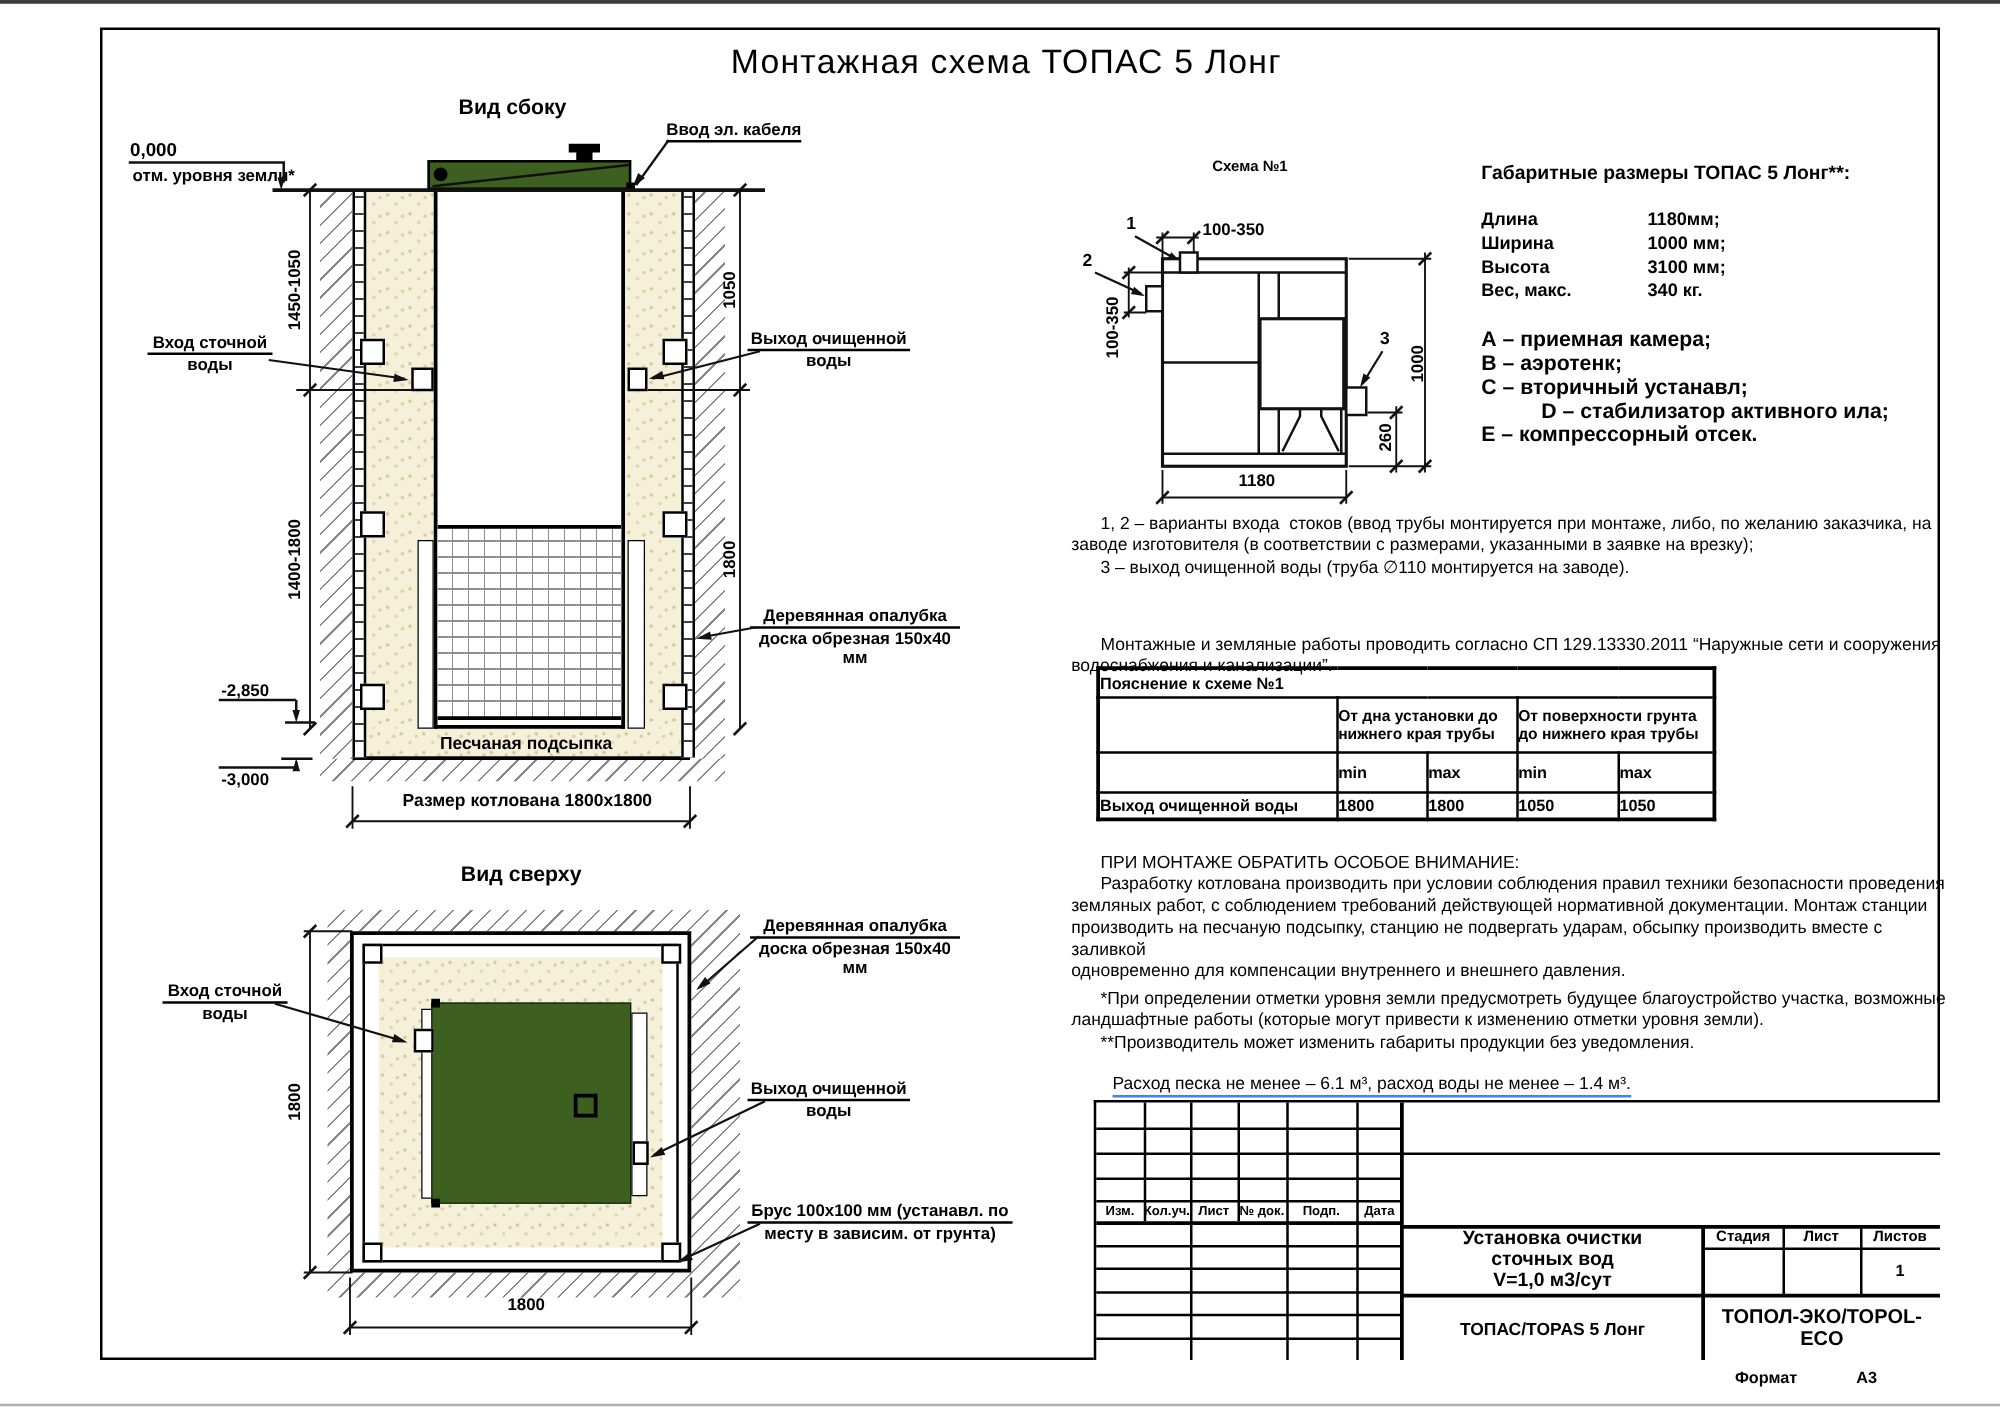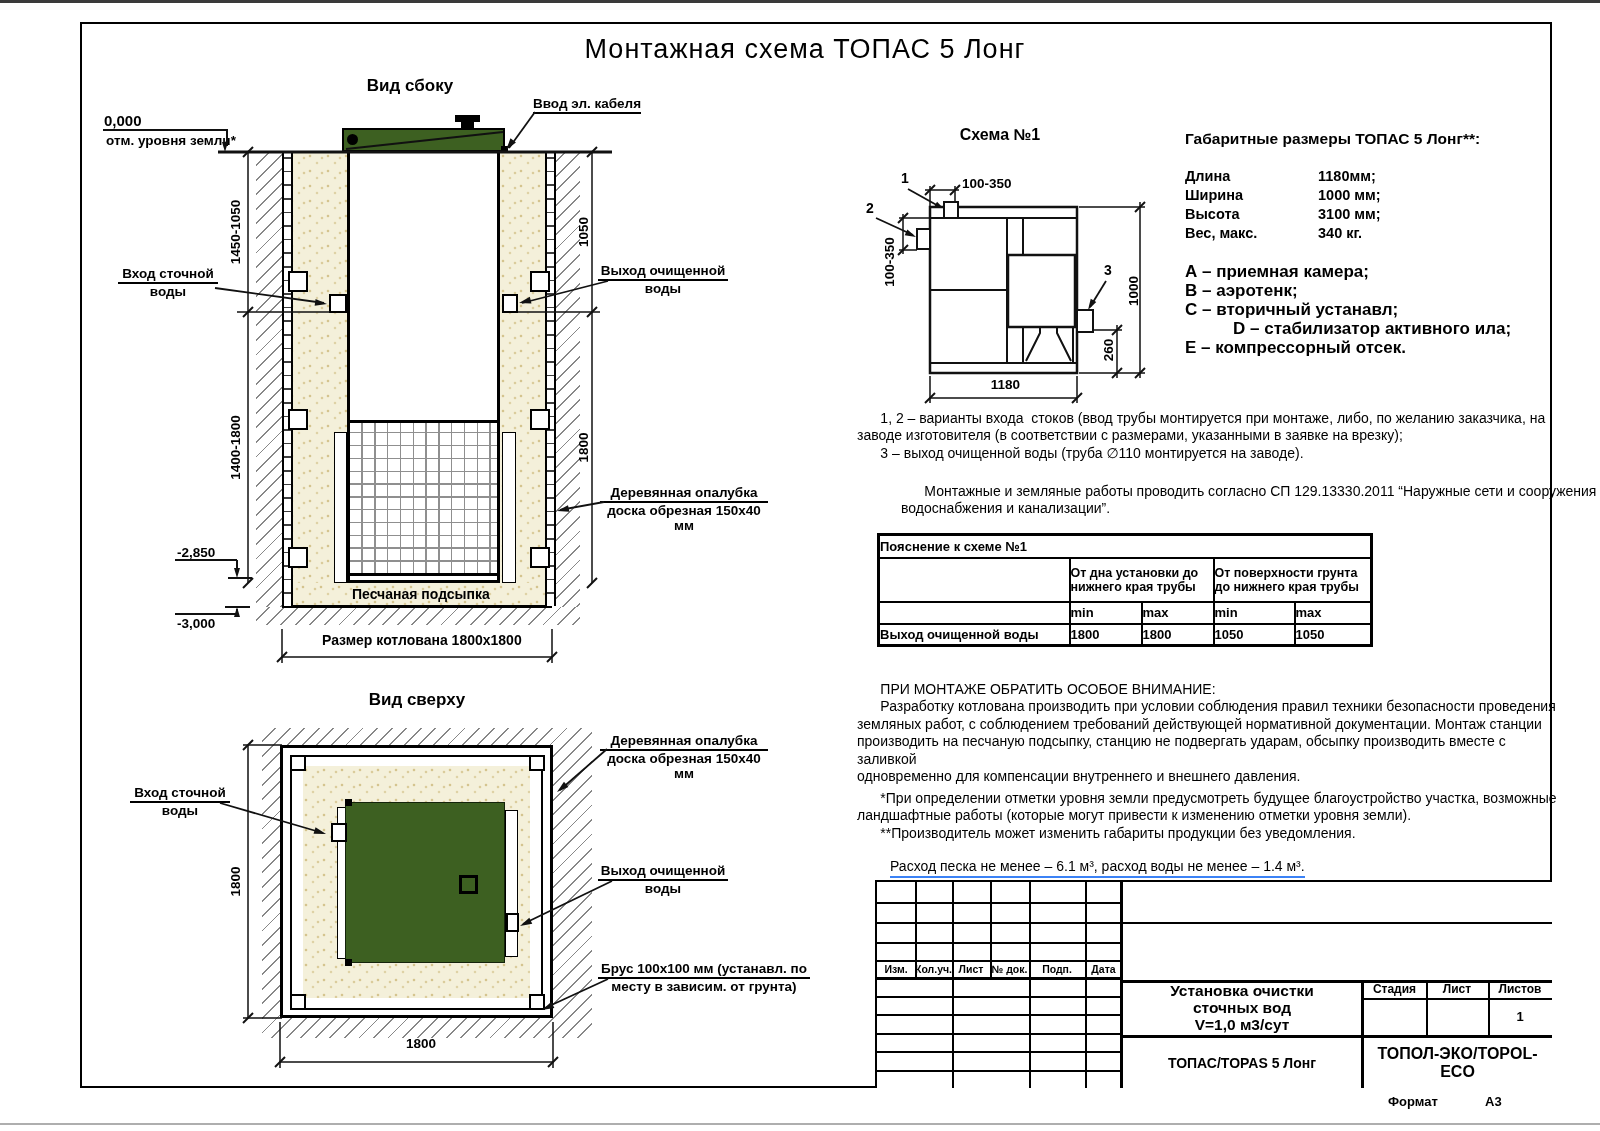--- a/index.html
+++ b/index.html
@@ -152,21 +152,21 @@
     <span class="u">Выход очищенной</span>
     <span>воды</span>
   </div>
   <div class="abs lbl" style="left:598px;top:961px;width:212px;">
     <span class="u">Брус 100х100 мм (устанавл. по</span>
     <span>месту в зависим. от грунта)</span>
   </div>
   <div class="vlabel" style="left:228px;top:1018px;width:273px;">1800</div>
   <div class="abs dim" style="left:376px;top:1036px;width:90px;text-align:center;">1800</div>
 
-  <div class="abs viewtitle" style="left:920px;top:126px;width:160px;font-size:16px;">Схема №1</div>
+  <div class="abs viewtitle" style="left:920px;top:126px;width:160px;font-size:12px;">Схема №1</div>
   <div class="abs comp" style="left:938px;top:231px;">А</div>
   <div class="abs comp" style="left:938px;top:322px;">В</div>
   <div class="abs comp" style="left:1041px;top:339px;font-size:14px;">С</div>
   <div class="abs comp" style="left:1038px;top:224px;">D</div>
   <div class="abs comp" style="left:1034px;top:280px;">Е</div>
   <div class="abs callout" style="left:901px;top:170px;">1</div>
   <div class="abs callout" style="left:866px;top:200px;">2</div>
   <div class="abs callout" style="left:1104px;top:262px;">3</div>
   <div class="abs dim" style="left:962px;top:176px;">100-350</div>
   <div class="vlabel" style="left:882px;top:312px;width:100px;">100-350</div>
@@ -185,21 +185,21 @@
     <span>Вес, макс.</span><span class="abs" style="left:133px;">340 кг.</span></div>
   <div class="abs legend" style="left:1185px;top:262px;">А – приемная камера;</div>
   <div class="abs legend" style="left:1185px;top:281px;">В – аэротенк;</div>
   <div class="abs legend" style="left:1185px;top:300px;">С – вторичный устанавл;</div>
   <div class="abs legend" style="left:1233px;top:319px;">D – стабилизатор активного ила;</div>
   <div class="abs legend" style="left:1185px;top:338px;">Е – компрессорный отсек.</div>
 
   <div class="abs para" style="left:857px;top:410px;width:700px;">      1, 2 – варианты входа  стоков (ввод трубы монтируется при монтаже, либо, по желанию заказчика, на
 заводе изготовителя (в соответствии с размерами, указанными в заявке на врезку);
       3 – выход очищенной воды (труба ∅110 монтируется на заводе).</div>
-  <div class="abs para" style="left:857px;top:483px;width:700px;margin-left:44px;">      Монтажные и земляные работы проводить согласно СП 129.13330.2011 “Наружные сети и сооружения
+  <div class="abs para" style="left:857px;top:507px;width:700px;">      Монтажные и земляные работы проводить согласно СП 129.13330.2011 “Наружные сети и сооружения
 водоснабжения и канализации”.</div>
   <div class="abs para" style="left:857px;top:681px;width:705px;">      ПРИ МОНТАЖЕ ОБРАТИТЬ ОСОБОЕ ВНИМАНИЕ:
       Разработку котлована производить при условии соблюдения правил техники безопасности проведения
 земляных работ, с соблюдением требований действующей нормативной документации. Монтаж станции
 производить на песчаную подсыпку, станцию не подвергать ударам, обсыпку производить вместе с заливкой
 одновременно для компенсации внутреннего и внешнего давления.</div>
   <div class="abs para" style="left:857px;top:790px;width:705px;">      *При определении отметки уровня земли предусмотреть будущее благоустройство участка, возможные
 ландшафтные работы (которые могут привести к изменению отметки уровня земли).
       **Производитель может изменить габариты продукции без уведомления.</div>
   <div class="abs para" style="left:890px;top:858px;border-bottom:2px solid #3b82f6;padding-bottom:1px;">Расход песка не менее – 6.1 м³, расход воды не менее – 1.4 м³.</div>
@@ -214,21 +214,21 @@
       </colgroup>
     <tbody>
         <tr style="height:23px;">
           <td colspan="5">Пояснение к схеме №1</td>
         </tr>
     <tr style="height:44px;margin-left:24px;">
       <td></td>
       <td colspan="2" style="font-size:12.5px;">От дна установки до нижнего края трубы</td>
       <td colspan="2" style="font-size:12.5px;">От поверхности грунта до нижнего края трубы</td>
     </tr>
-    <tr style="height:22px;margin-top:23px;">
+    <tr style="height:32px;margin-top:23px;">
       <td></td>
       <td>min</td>
       <td>max</td>
       <td>min</td>
       <td>max</td>
     </tr>
     <tr style="height:22px;">
       <td>Выход очищенной воды</td>
       <td>1800</td>
       <td>1800</td>

